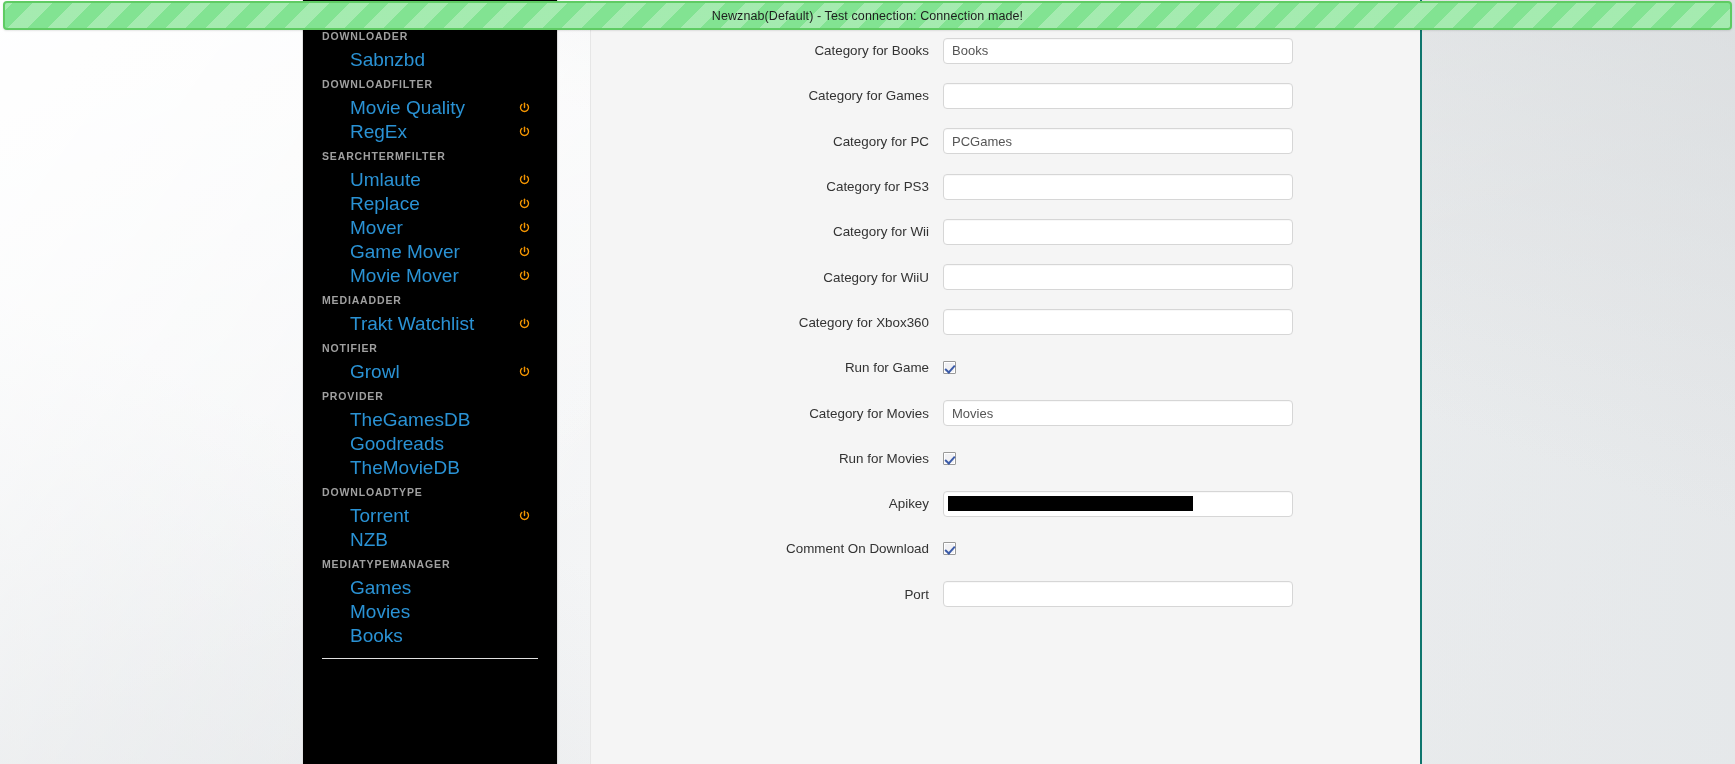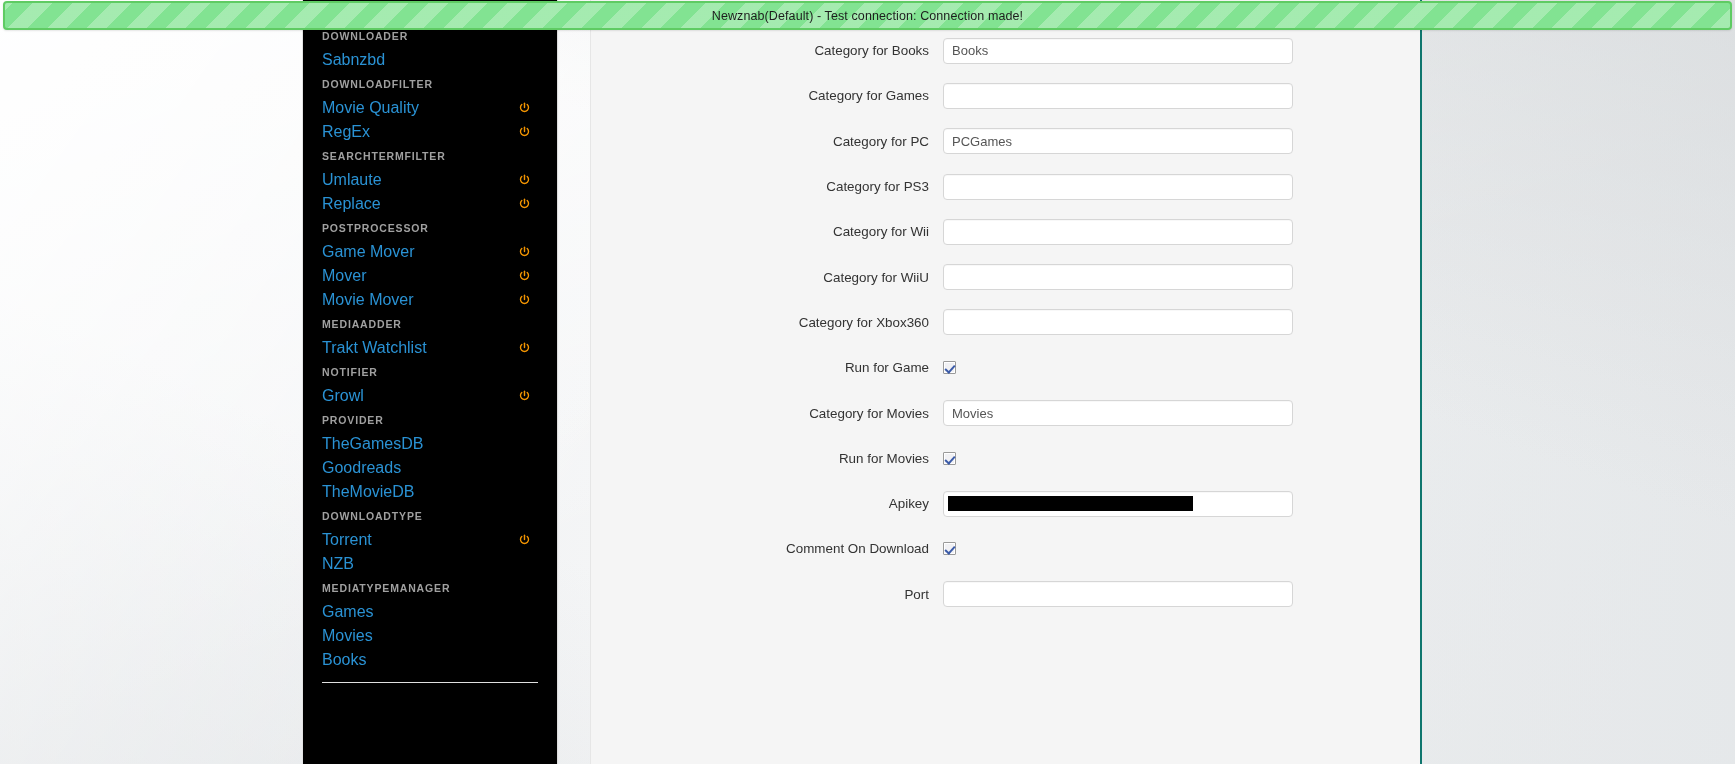--- a/index.html
+++ b/index.html
@@ -74,24 +74,25 @@
     white-space: nowrap;
   }
   .nav-item {
     position: relative;
     height: 24px;
     line-height: 24px;
     padding: 0 28px 0 19px;
     white-space: nowrap;
   }
   .nav-link {
-    font-size: 16px;
+    font-size: 19px;
     color: #2a92d4;
     text-decoration: none;
     cursor: pointer;
+    margin-left: 28px;
   }
   .power-icon {
     position: absolute;
     right: 26px; top: 50%;
     transform: translateY(-50%);
     width: 13px; height: 13px;
     color: #f29400;
     display: inline-block;
     cursor: pointer;
   }
@@ -214,28 +215,27 @@
             <path d="M12 3.2 V 11"></path>
             <path d="M7.0 5.6 a 7.4 7.4 0 1 0 10 0"></path>
           </svg>
         </span></li>
       <li class="nav-item"><a class="nav-link">Replace</a><span class="power-icon">
           <svg viewBox="0 0 24 24" fill="none" stroke="currentColor" stroke-width="2.6" stroke-linecap="round">
             <path d="M12 3.2 V 11"></path>
             <path d="M7.0 5.6 a 7.4 7.4 0 1 0 10 0"></path>
           </svg>
         </span></li>
-      <li class="nav-section">POSTPROCESSOR</li>
+      <li class="nav-item"><a class="nav-link">Mover</a><span class="power-icon">
+          <svg viewBox="0 0 24 24" fill="none" stroke="currentColor" stroke-width="2.6" stroke-linecap="round">
+            <path d="M12 3.2 V 11"></path>
+            <path d="M7.0 5.6 a 7.4 7.4 0 1 0 10 0"></path>
+          </svg>
+        </span></li>
       <li class="nav-item"><a class="nav-link">Game Mover</a><span class="power-icon">
-          <svg viewBox="0 0 24 24" fill="none" stroke="currentColor" stroke-width="2.6" stroke-linecap="round">
-            <path d="M12 3.2 V 11"></path>
-            <path d="M7.0 5.6 a 7.4 7.4 0 1 0 10 0"></path>
-          </svg>
-        </span></li>
-      <li class="nav-item"><a class="nav-link">Mover</a><span class="power-icon">
           <svg viewBox="0 0 24 24" fill="none" stroke="currentColor" stroke-width="2.6" stroke-linecap="round">
             <path d="M12 3.2 V 11"></path>
             <path d="M7.0 5.6 a 7.4 7.4 0 1 0 10 0"></path>
           </svg>
         </span></li>
       <li class="nav-item"><a class="nav-link">Movie Mover</a><span class="power-icon">
           <svg viewBox="0 0 24 24" fill="none" stroke="currentColor" stroke-width="2.6" stroke-linecap="round">
             <path d="M12 3.2 V 11"></path>
             <path d="M7.0 5.6 a 7.4 7.4 0 1 0 10 0"></path>
           </svg>

